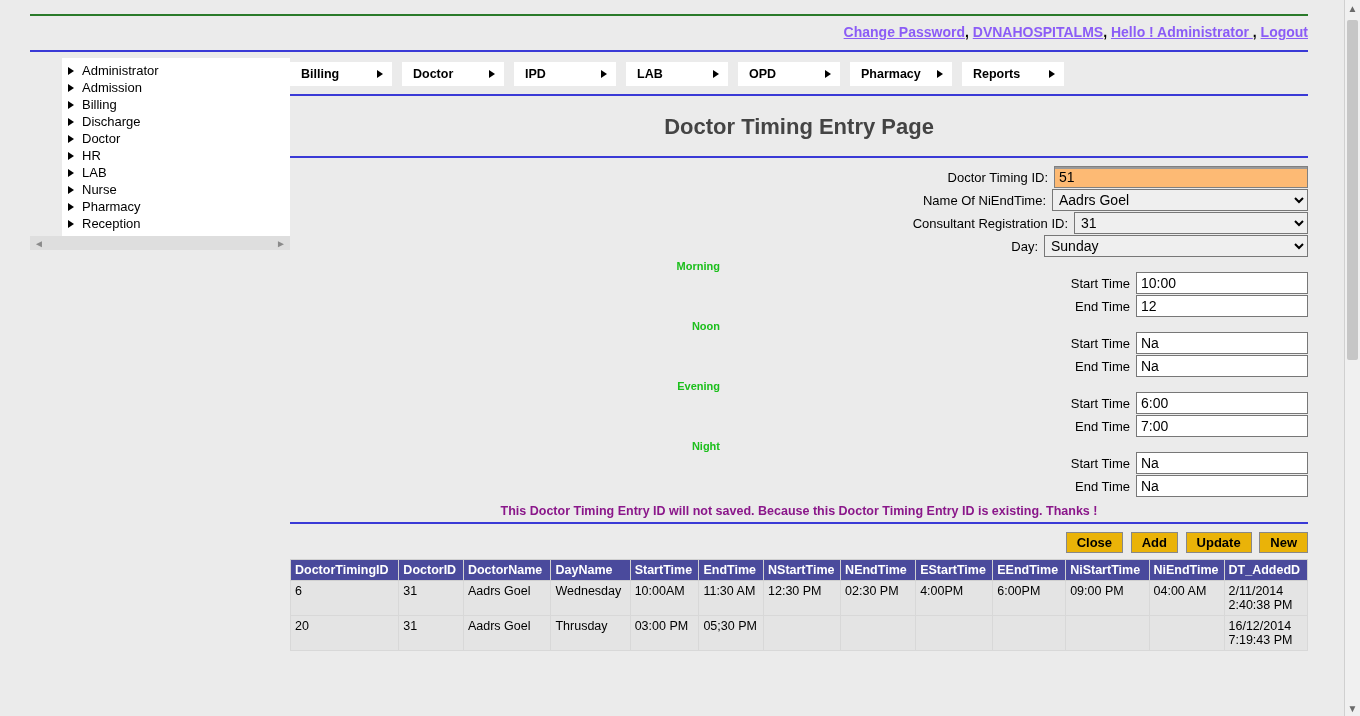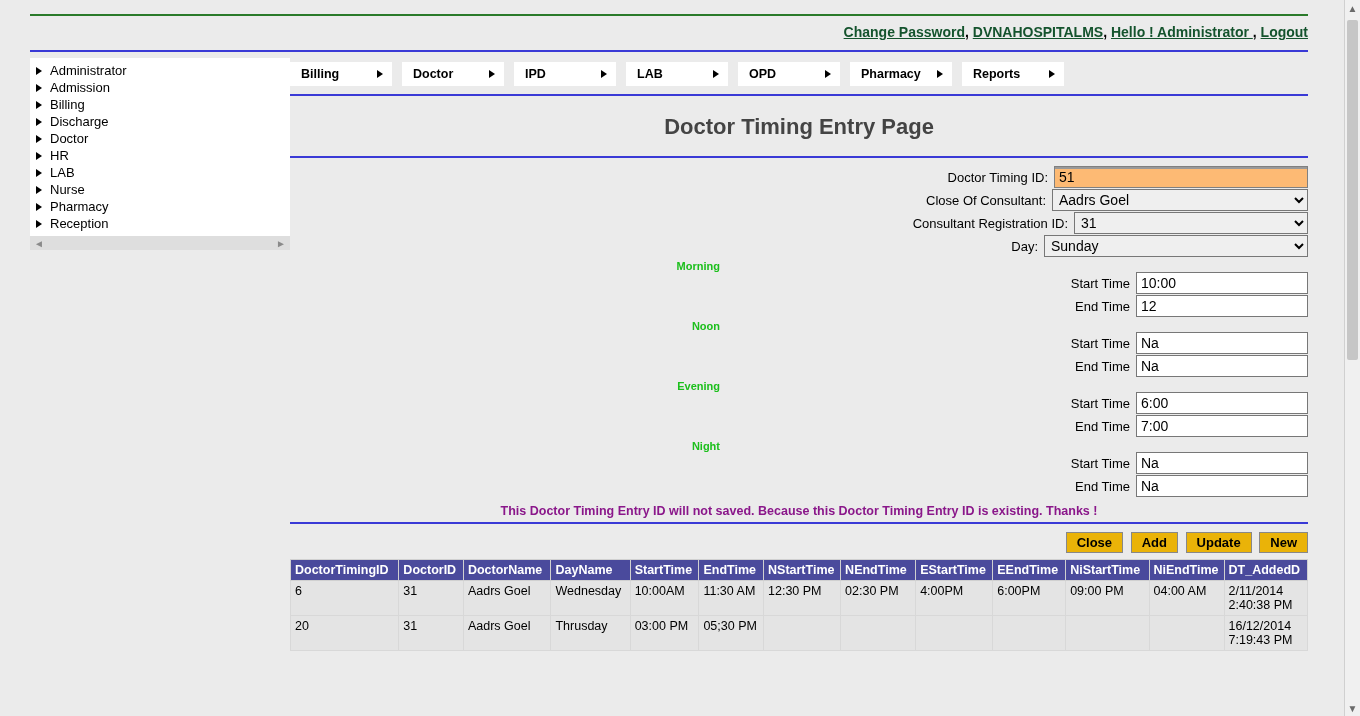--- a/index.html
+++ b/index.html
@@ -1,25 +1,25 @@
 <!DOCTYPE html>
 <html><head>
 <meta charset="utf-8">
 <style>
   * { box-sizing: border-box; }
   body { margin:0; padding:0; font-family: Arial, sans-serif; font-size:13px; background:#ebebeb; color:#000; }
   .page-wrap { width:1338px; margin:0; padding:0 30px; position:relative; }
   .top-rule { border-top:2px solid #2a7a2a; margin-top:14px; }
   .top-links { text-align:right; padding:8px 0 10px 0; font-weight:bold; font-size:14px; }
-  .top-links a { color:#14532d; text-decoration:underline; cursor:pointer; }
+  .top-links a { color:#8b5cf6; text-decoration:underline; cursor:pointer; }
   .blue-rule { border-top:2px solid #3a3ad6; }
   .columns { display:flex; align-items:flex-start; }
   .sidebar-col { width:260px; padding-top:6px; }
   .main-col { flex:1; padding-top:6px; min-width:0; }
-  .sidebar-list { background:#fff; padding:4px 0; }
+  .sidebar-list { background:#fff; padding:4px 0;margin-left:32px; }
   .sidebar-item { font-size:13px; padding:1px 6px 1px 20px; position:relative; cursor:default; }
   .sidebar-item::before { content:""; position:absolute; left:6px; top:5px; width:0;height:0;border-top:4px solid transparent;border-bottom:4px solid transparent;border-left:6px solid #000; }
   .sidebar-scroll-hint { background:#dedede; height:14px; position:relative; }
   .sidebar-scroll-hint .l, .sidebar-scroll-hint .r { position:absolute; top:2px; color:#8a8a8a; font-size:10px; }
   .sidebar-scroll-hint .l { left:4px; }
   .sidebar-scroll-hint .r { right:4px; }
   .top-menu { display:flex; gap:10px; padding:4px 0 8px 0; }
   .menu-btn { background:#fff; border:1px solid #fff; width:102px; height:24px; display:flex; align-items:center; padding:0 10px; font-size:12.5px; font-weight:bold; position:relative; cursor:default; }
   .menu-btn .caret { position:absolute; right:8px; top:7px; width:0;height:0;border-top:4px solid transparent;border-bottom:4px solid transparent;border-left:6px solid #000; }
   .main-title { text-align:center; font-size:22px; font-weight:bold; color:#444; padding:18px 0 16px 0; }
@@ -111,21 +111,21 @@
 
       <div class="main-title">Doctor Timing Entry Page</div>
       <div class="blue-rule"></div>
 
       <div class="form-area">
         <div class="form-row">
           <div class="lbl">Doctor Timing ID:</div>
           <input type="text" class="readonly" readonly="" style="width: 254px;" value="51">
         </div>
         <div class="form-row">
-          <div class="lbl">Close Of Consultant:</div>
+          <div class="lbl">Name Of NiEndTime:</div>
           <select style="width:256px"><option>Aadrs Goel</option></select>
         </div>
         <div class="form-row">
           <div class="lbl">Consultant Registration ID:</div>
           <select style="width:234px"><option>31</option></select>
         </div>
         <div class="form-row">
           <div class="lbl">Day:</div>
           <select style="width:264px"><option>Sunday</option></select>
         </div>

